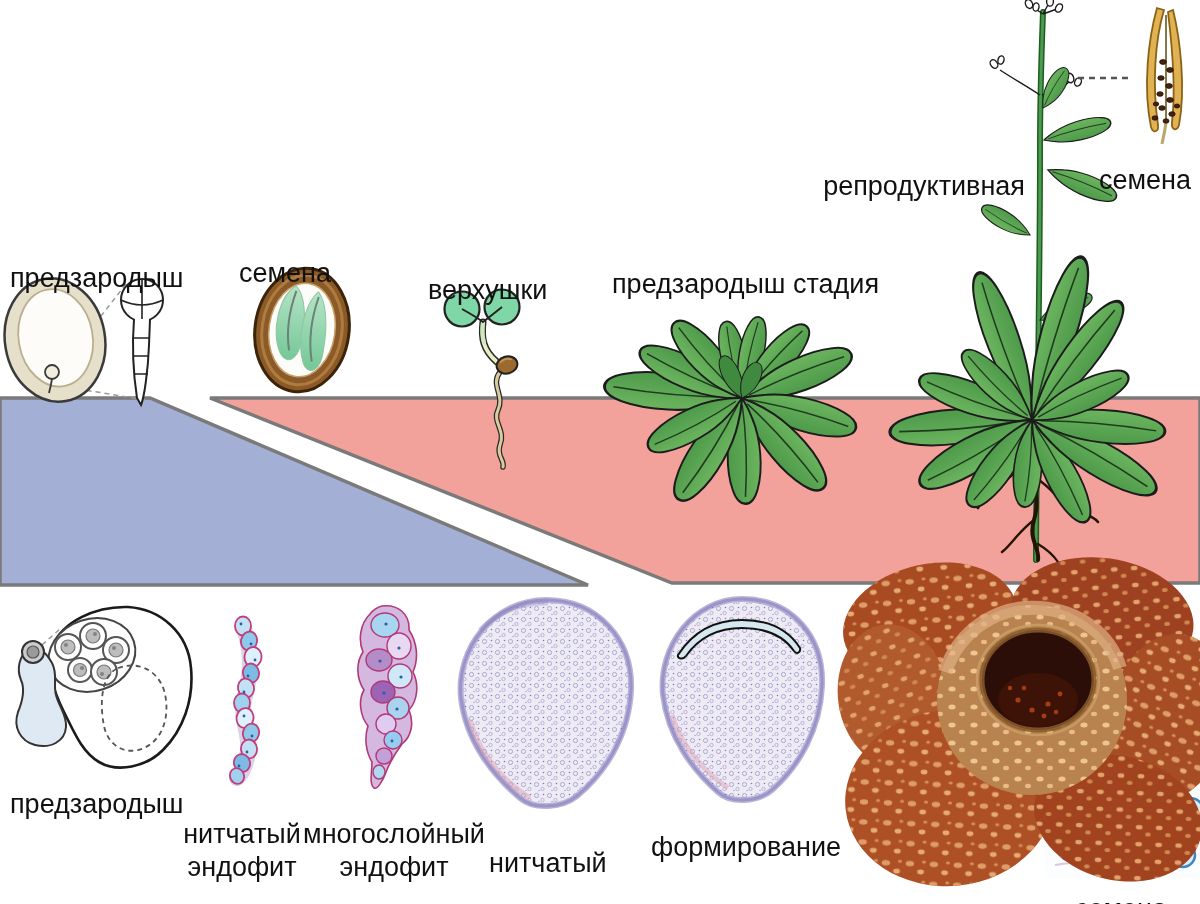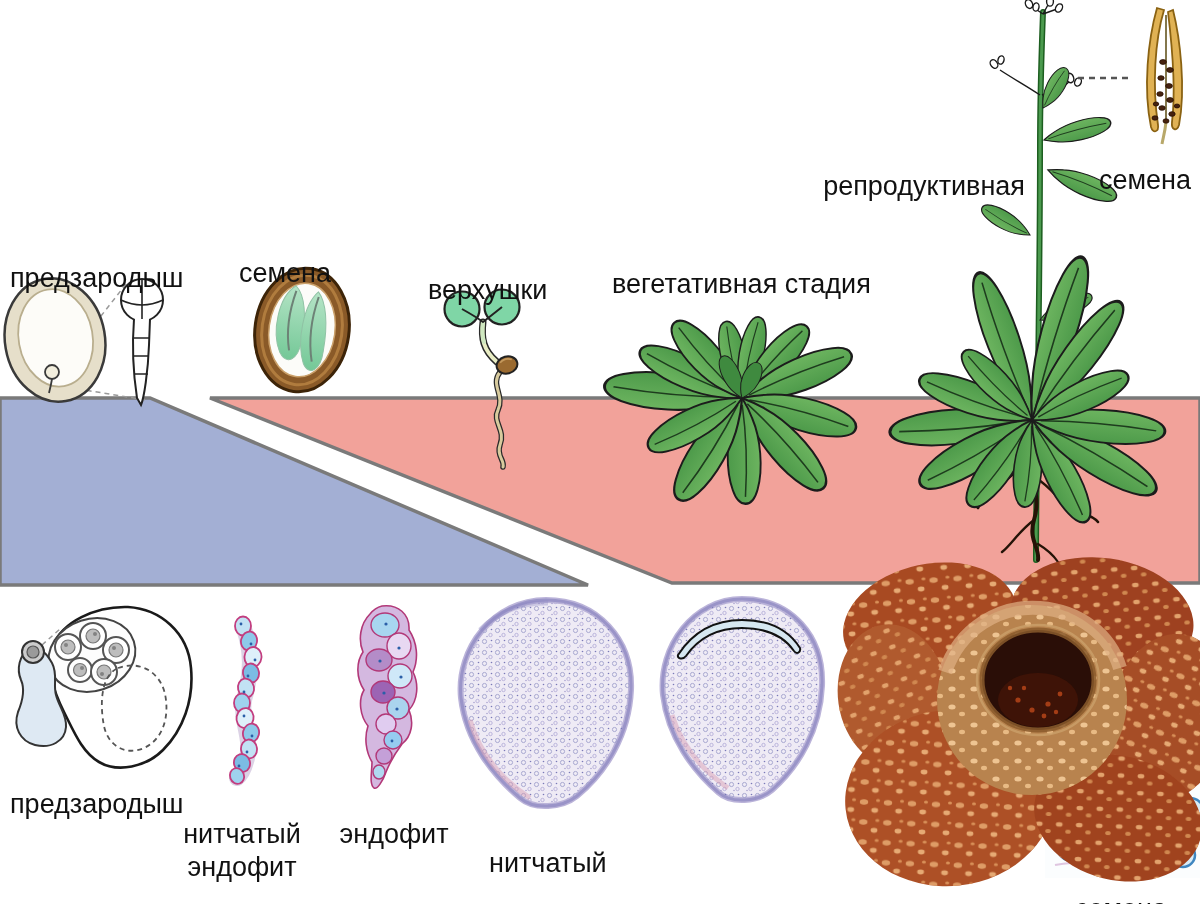--- a/index.html
+++ b/index.html
@@ -535,39 +535,41 @@
     <ellipse cx="1038" cy="680" rx="61" ry="55" fill="none" stroke="#caa06a" stroke-width="2.5" opacity="0.8"></ellipse>
   </g>
 </svg>
 
 <div class="lbl" style="left:10px;top:238px">предзародыш</div>
 
 <div class="lbl" style="left:239px;top:233px">семена</div>
 
 <div class="lbl" style="left:428px;top:250px">верхушки</div>
 
-<div class="lbl" style="left:612px;top:244px">вегетативная стадия</div>
+<div class="lbl" style="left:612px;top:244px">предзародыш стадия</div>
 
 <div class="lbl right" style="left:820px;top:146px;width:205px">
   <div>репродуктивная</div>
 </div>
 
 <div class="lbl" style="left:1099px;top:140px">семена</div>
 
 <div class="lbl" style="left:10px;top:764px">предзародыш</div>
 
 <div class="lbl center" style="left:167px;top:794px;width:150px">
   <div>нитчатый</div>
   <div>эндофит</div>
 </div>
 
 <div class="lbl center" style="left:294px;top:794px;width:200px">
+  <div>многослойный</div>
   <div>эндофит</div>
 </div>
 
 <div class="lbl" style="left:489px;top:823px">нитчатый</div>
 
 <div class="lbl center" style="left:628px;top:807px;width:236px">
+  <div>формирование</div>
 </div>
 
 <div class="lbl" style="left:1075px;top:869px">семена</div>
 
 </div>
 
 </body></html>

